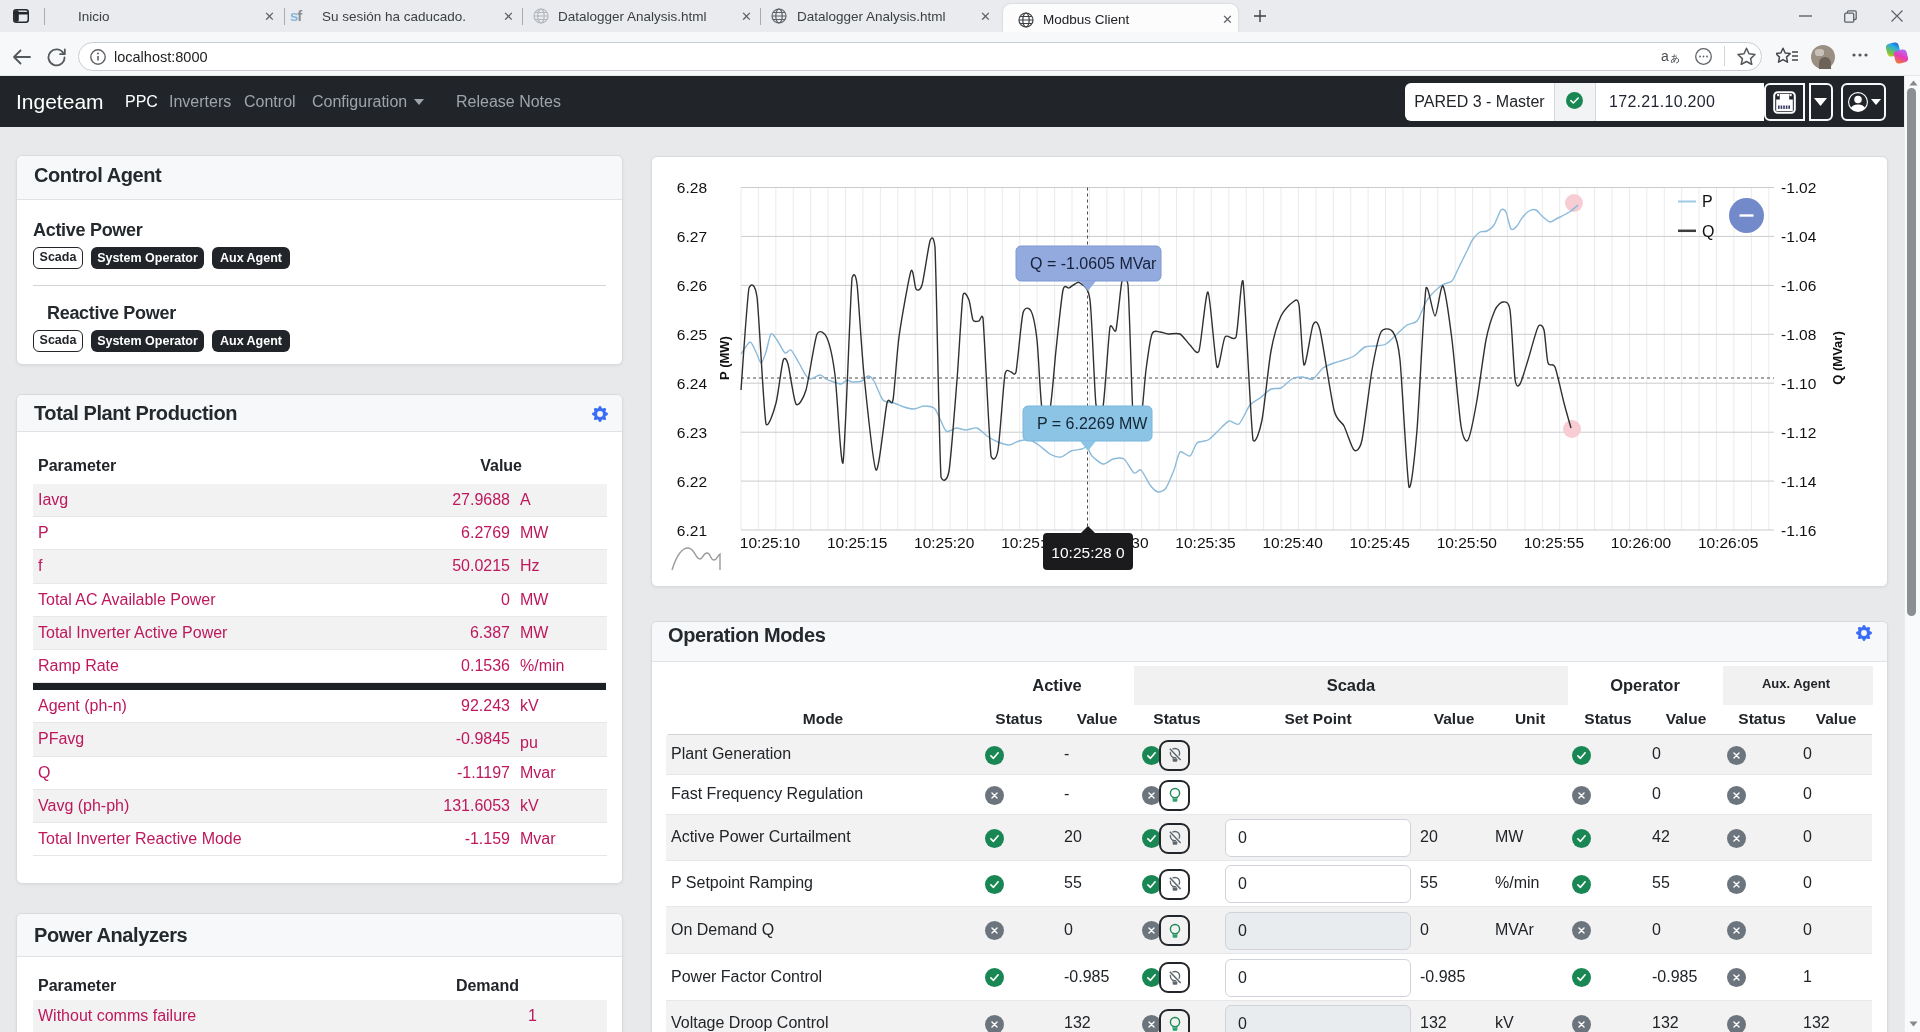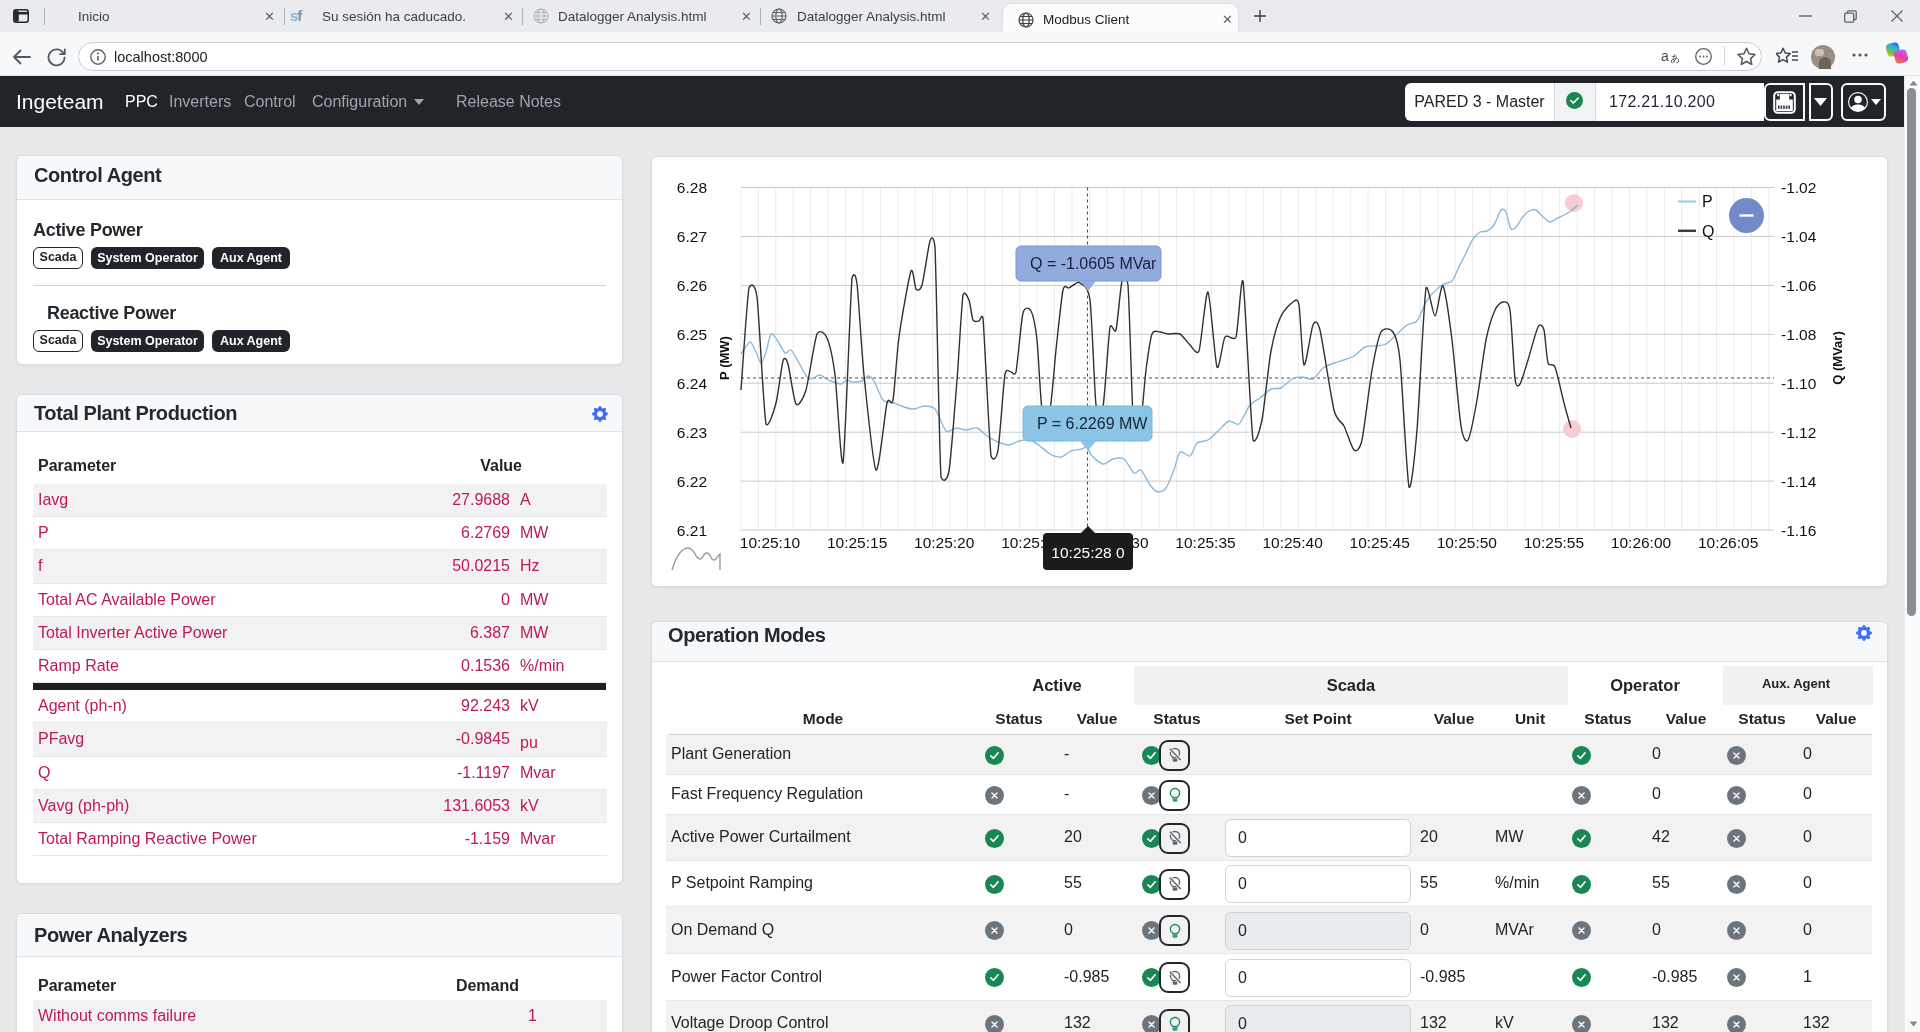--- a/index.html
+++ b/index.html
@@ -346,21 +346,21 @@
   <div class="tcell" style="left:5px;top:7px">Q</div>
   <div class="tcell" style="left:277px;top:7px;width:200px;text-align:right">-1.1197</div>
   <div class="tcell" style="left:487px;top:7px">Mvar</div>
 </div>
 <div class="trow stripe" style="top:713.8px;height:33.2px">
   <div class="tcell" style="left:5px;top:7px">Vavg (ph-ph)</div>
   <div class="tcell" style="left:277px;top:7px;width:200px;text-align:right">131.6053</div>
   <div class="tcell" style="left:487px;top:7px">kV</div>
 </div>
 <div class="trow" style="top:747.0px;height:33.2px">
-  <div class="tcell" style="left:5px;top:7px">Total Ramping Reactive Power</div>
+  <div class="tcell" style="left:5px;top:7px">Total Inverter Reactive Mode</div>
   <div class="tcell" style="left:277px;top:7px;width:200px;text-align:right">-1.159</div>
   <div class="tcell" style="left:487px;top:7px">Mvar</div>
 </div>
 </div>
 
     <div class="card" style="left:16px;top:837px;width:607px;height:200px">
       <div class="chead" style="height:43px">
           <div class="ctitle" style="top:10px">Power Analyzers</div>
         </div>
     </div>

